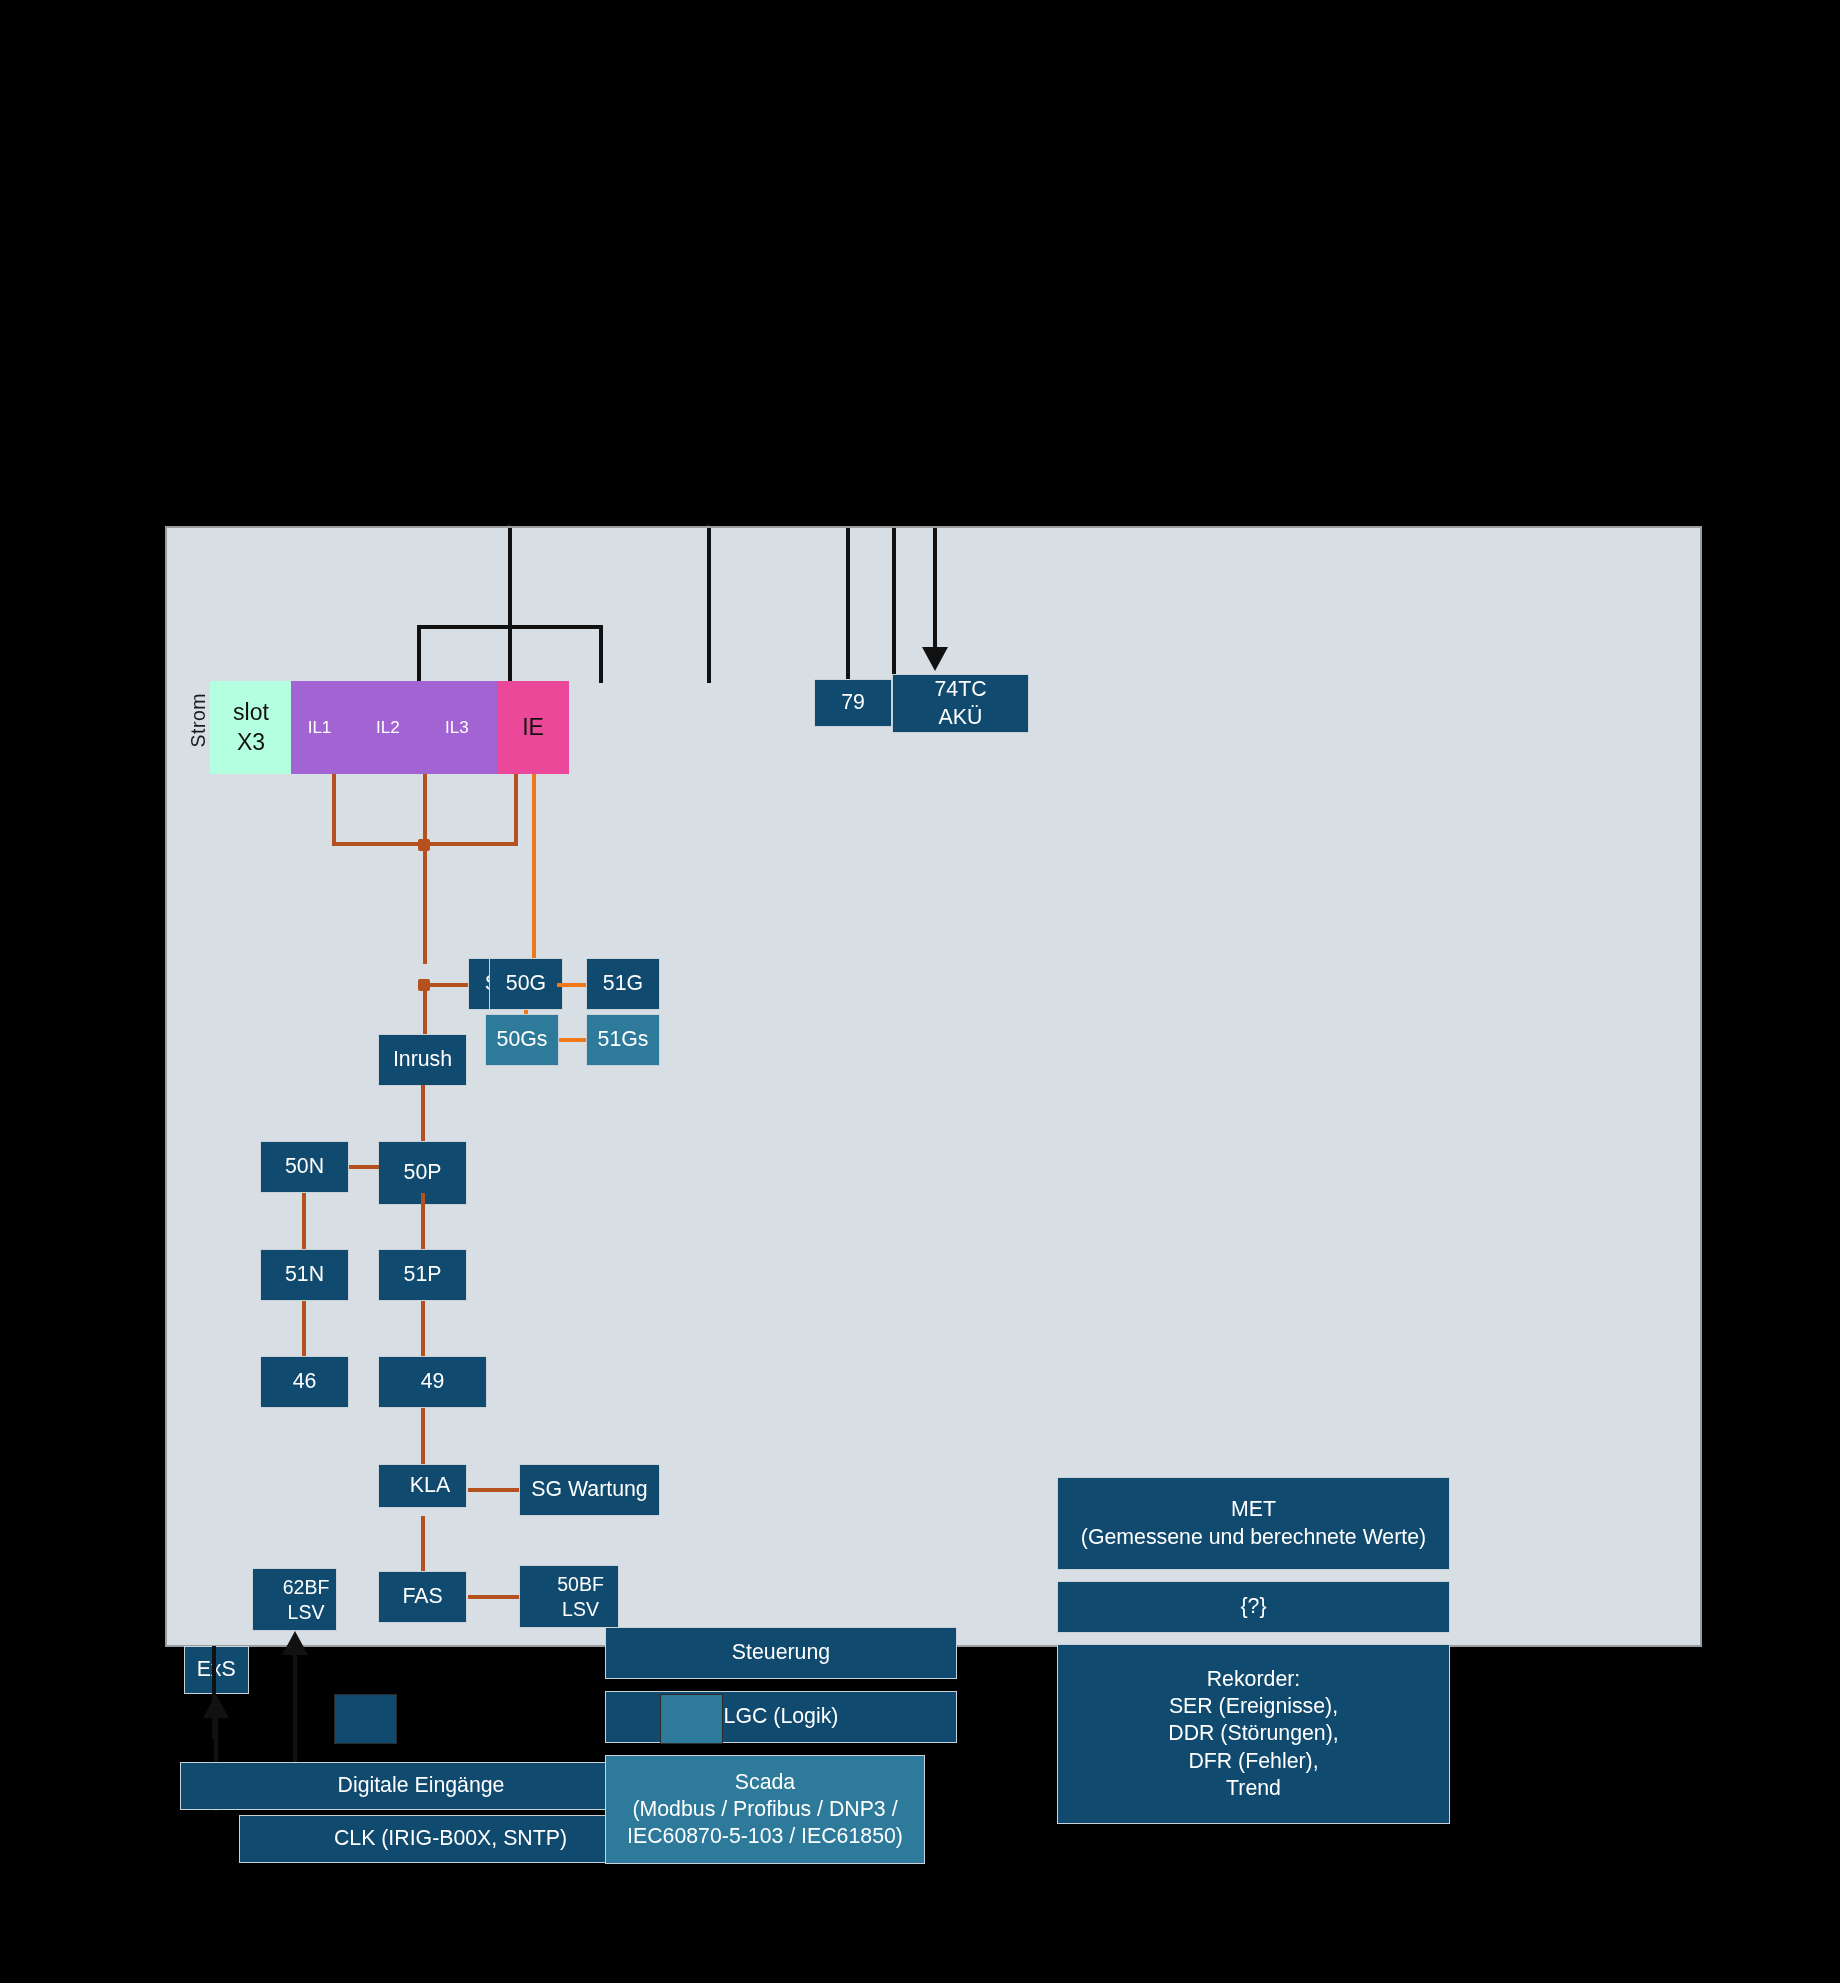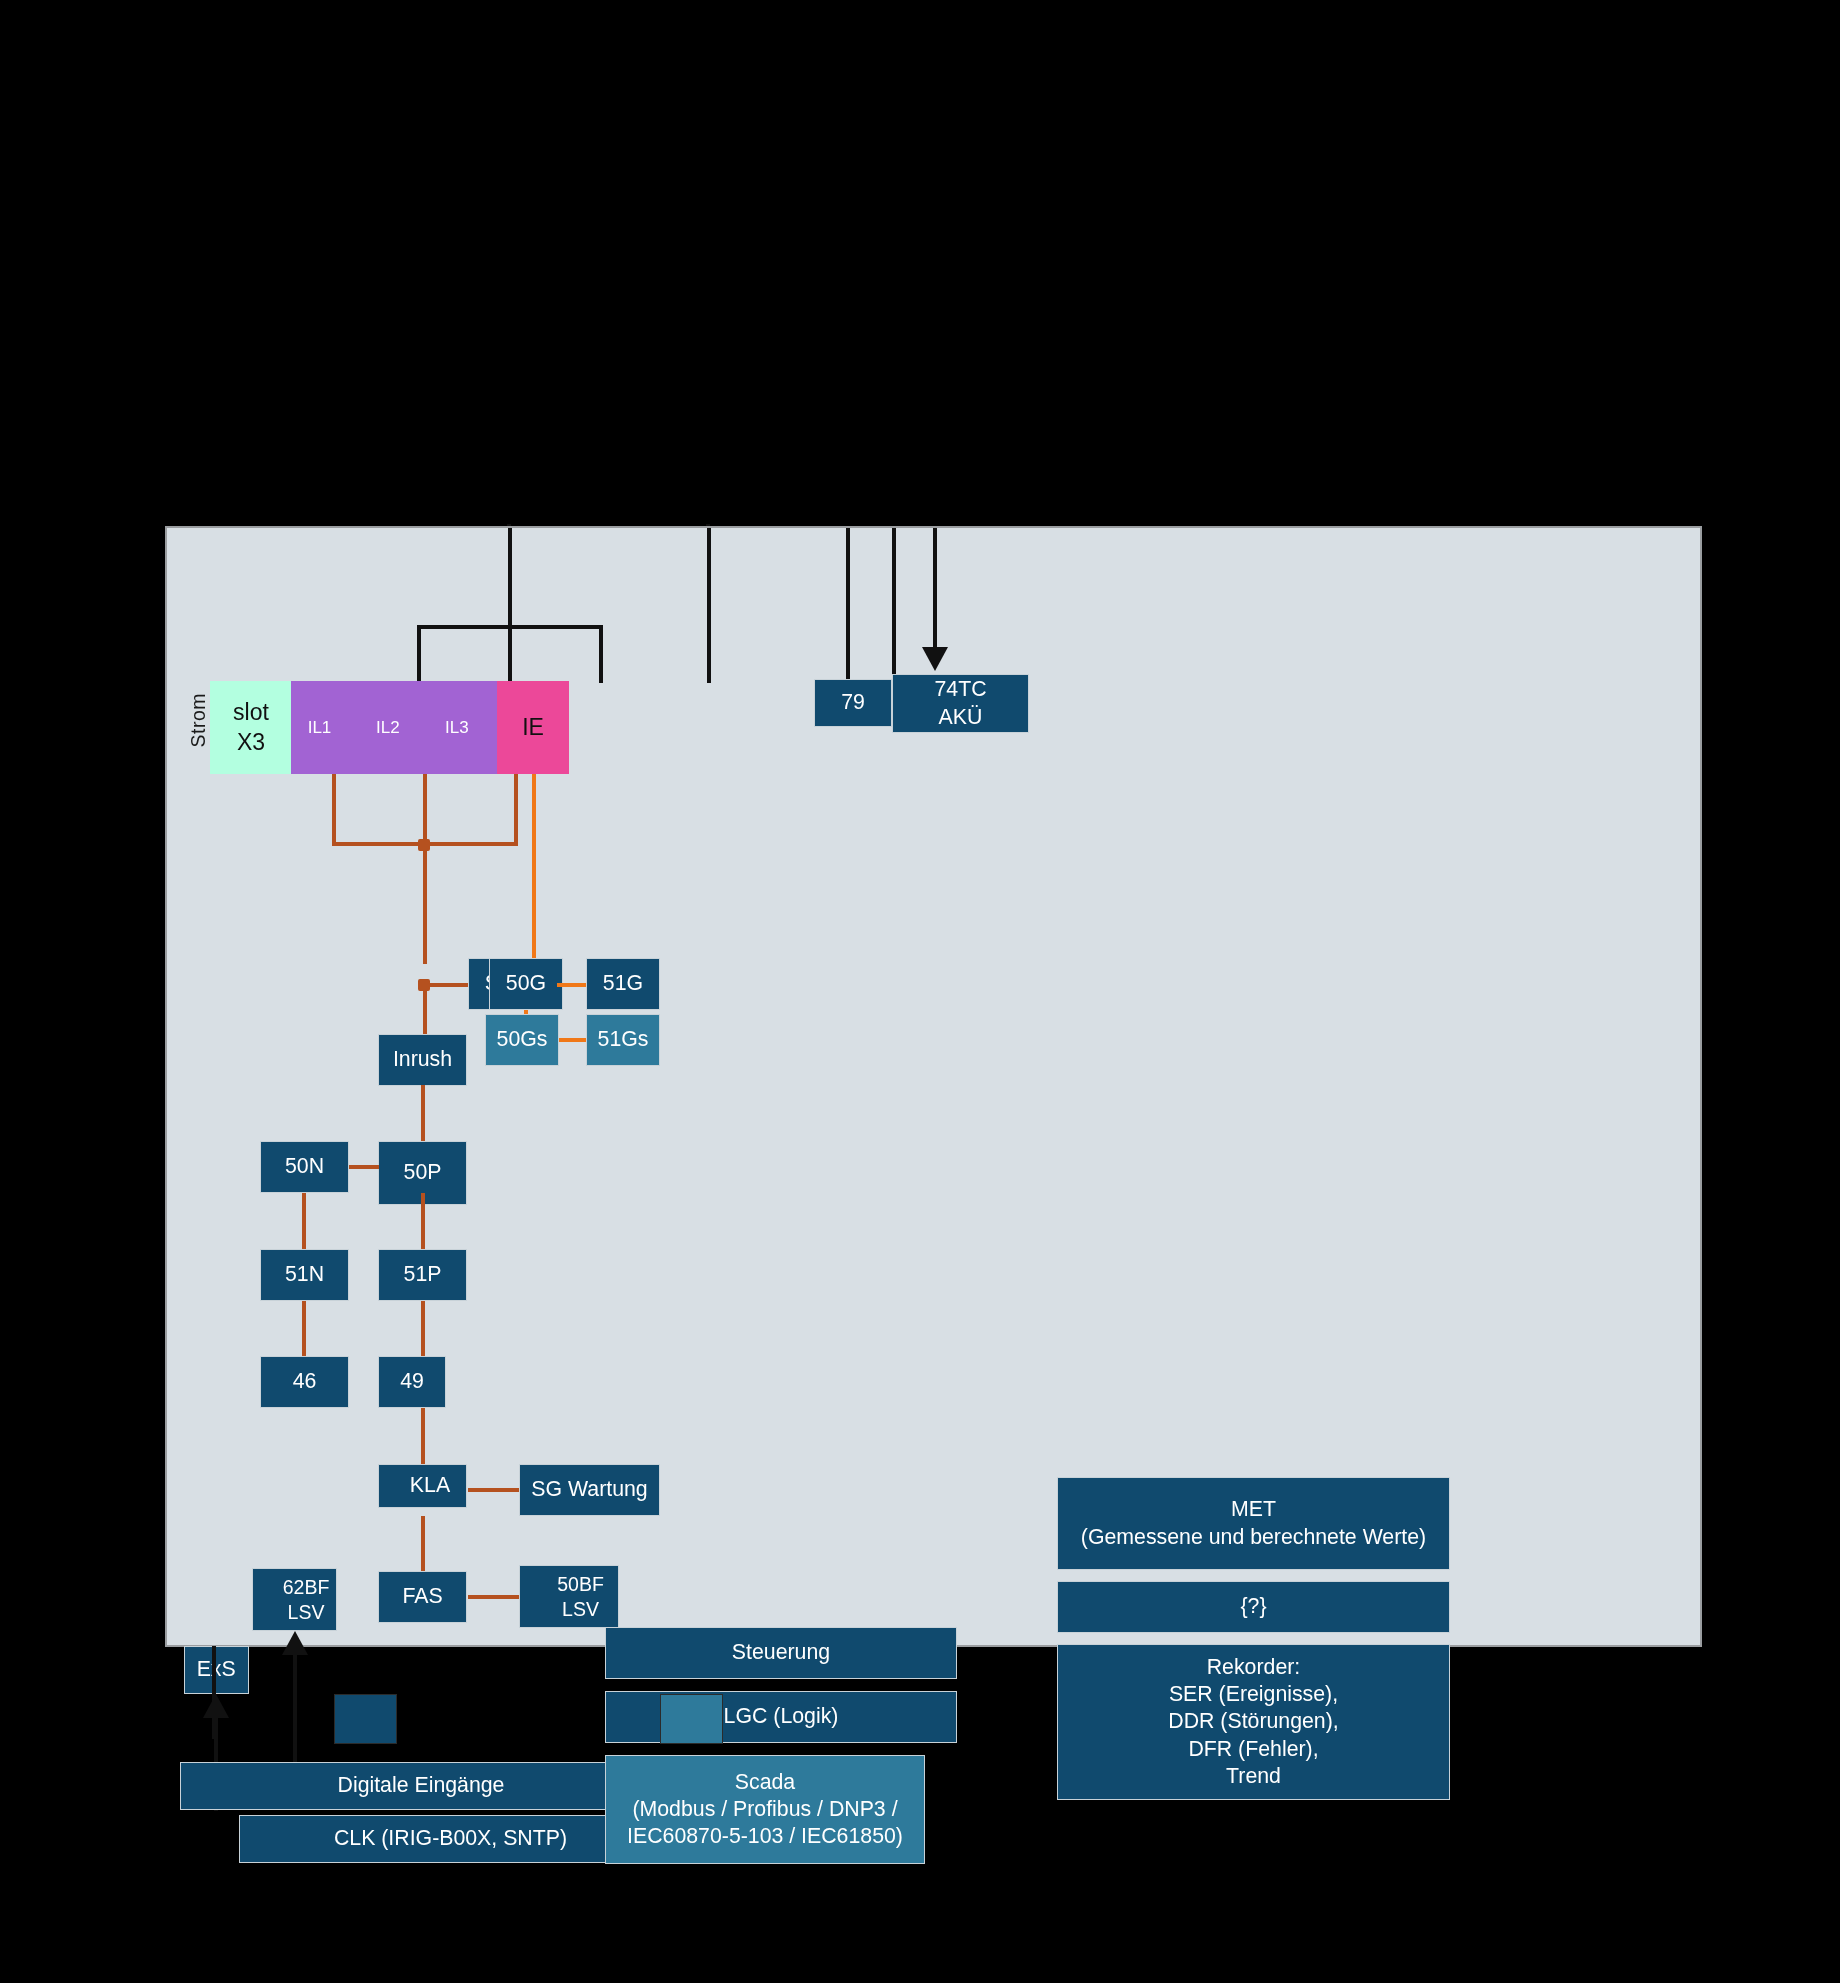--- a/index.html
+++ b/index.html
@@ -190,21 +190,21 @@
     <div class="box dark" style="left:93px; top:613px; width:89px; height:52px;">50N</div>
     <div class="ln brn h" style="left:182px; top:637px; width:30px;"></div>
 
     <div class="ln brn v" style="left:254px; top:665px; height:56px;"></div>
     <div class="ln brn v" style="left:135px; top:665px; height:56px;"></div>
     <div class="box dark" style="left:211px; top:721px; width:89px; height:52px;">51P</div>
     <div class="box dark" style="left:93px; top:721px; width:89px; height:52px;">51N</div>
 
     <div class="ln brn v" style="left:254px; top:773px; height:56px;"></div>
     <div class="ln brn v" style="left:135px; top:773px; height:56px;"></div>
-    <div class="box dark" style="left:211px; top:828px; width:68px; height:52px;">49</div>
+    <div class="box dark" style="left:211px; top:828px; width:109px; height:52px;">49</div>
     <div class="box dark" style="left:93px; top:828px; width:89px; height:52px;">46</div>
 
     <div class="ln brn v" style="left:254px; top:880px; height:56px;"></div>
     <div class="box dark" style="left:211px; top:936px; width:89px; height:44px;padding-left:15px;">KLA</div>
     <div class="ln brn h" style="left:301px; top:960px; width:52px;"></div>
     <div class="box dark" style="left:352px; top:936px; width:141px; height:52px;">SG Wartung</div>
 
     <div class="ln brn v" style="left:254px; top:988px; height:55px;"></div>
     <div class="box dark" style="left:211px; top:1043px; width:89px; height:52px;">FAS</div>
     <div class="ln brn h" style="left:301px; top:1067px; width:52px;"></div>
@@ -245,21 +245,21 @@
 
     <div class="box dark" style="left:438px; top:1099px; width:352px; height:52px;">Steuerung</div>
     <div class="box dark" style="left:438px; top:1163px; width:352px; height:52px;">LGC (Logik)</div>
     <div class="box light" style="left:438px; top:1227px; width:320px; height:109px;">Scada
 (Modbus / Profibus / DNP3 /
 IEC60870-5-103 / IEC61850)</div>
 
     <div class="box dark" style="left:890px; top:949px; width:393px; height:93px;">MET
 (Gemessene und berechnete Werte)</div>
     <div class="box dark" style="left:890px; top:1053px; width:393px; height:52px;">{?}</div>
-    <div class="box dark" style="left:890px; top:1116px; width:393px; height:156px;">Rekorder:
+    <div class="box dark" style="left:890px; top:1116px; width:393px; height:180px;">Rekorder:
 SER (Ereignisse),
 DDR (Störungen),
 DFR (Fehler),
 Trend</div>
 
   </div>
 
   <div class="ln blk v" style="left:212px; top:1646px; height:93px;"></div>
 
   <div class="legend-sw dark" style="left:334px; top:1694px;"></div>

